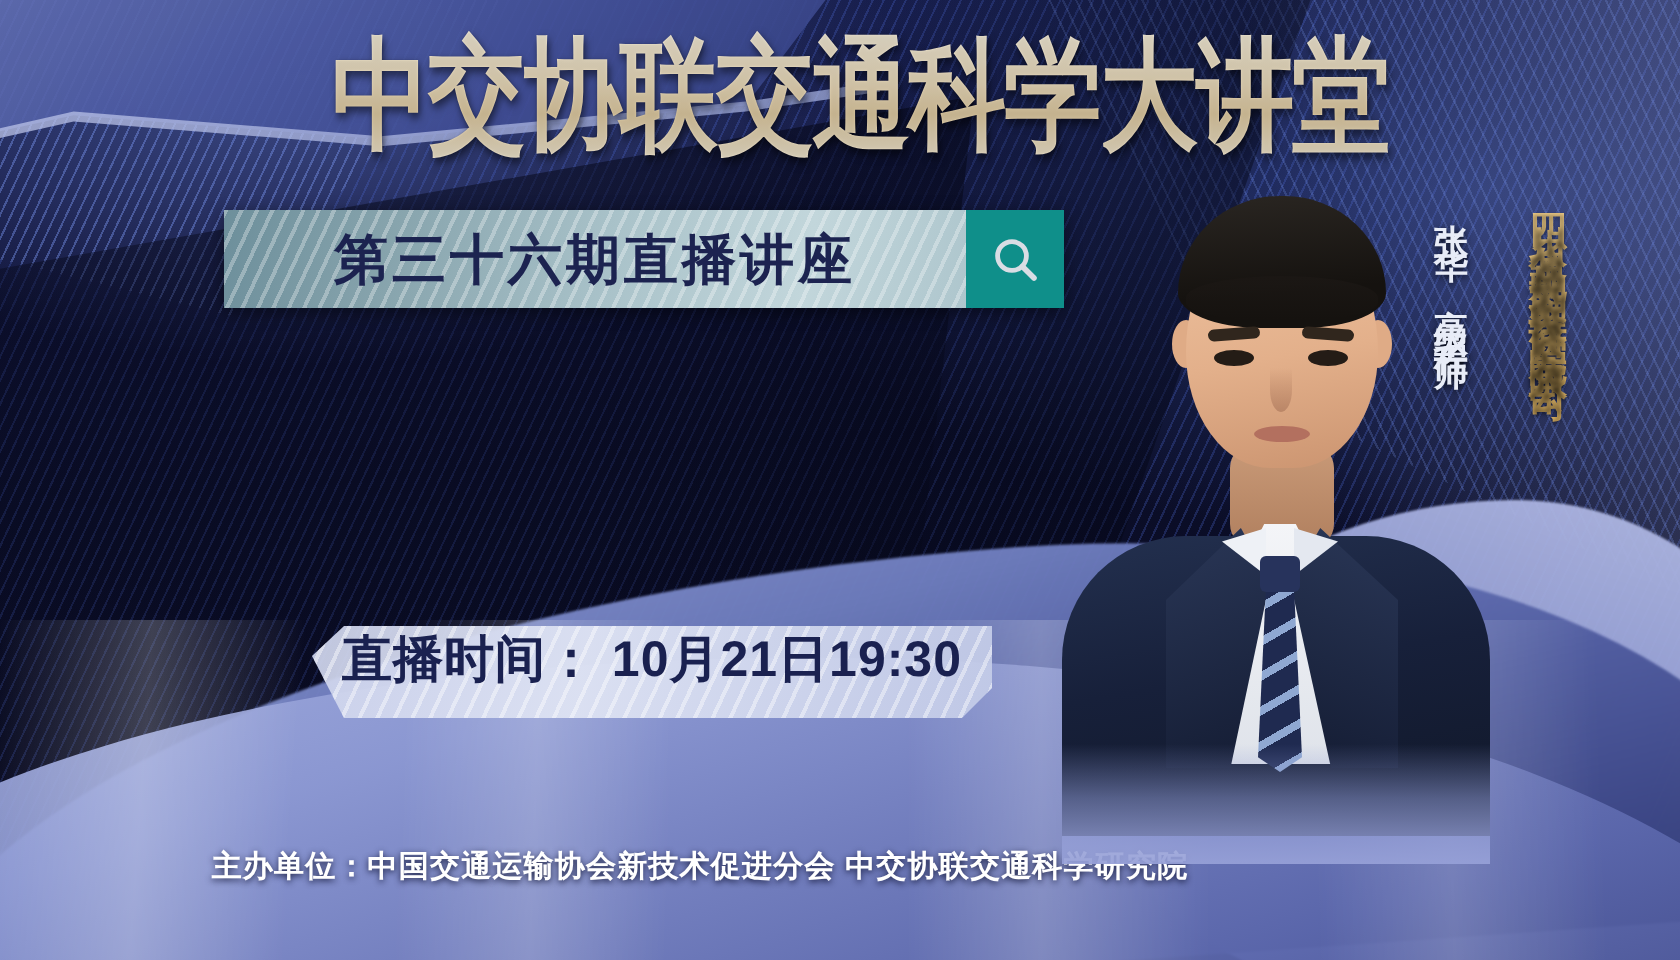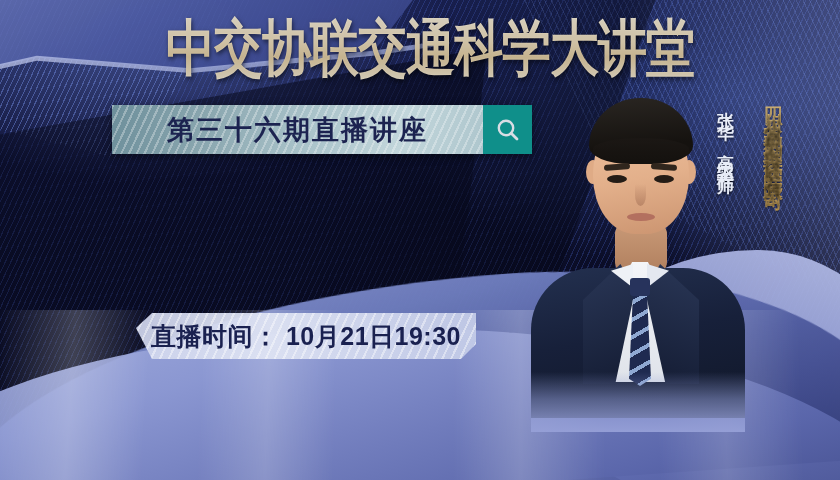--- a/index.html
+++ b/index.html
@@ -164,22 +164,22 @@
     color:#d99a33;
     background:linear-gradient(180deg,#e6ab44 0%,#d4912c 55%,#c8862a 100%);
     -webkit-background-clip:text;background-clip:text;color:transparent;
     text-shadow:0 1px 2px rgba(0,0,0,.5);
     filter:drop-shadow(0 1px 1px rgba(0,0,0,.45));
   }
   .lecture-title .ln{display:block;}
 
   
   .time-chip{
-    position:absolute;left:136px;top:313px;width:340px;height:46px;
-    display:flex;align-items:center;justify-content:center;
+    position:absolute;left:156px;top:313px;width:340px;height:46px;
+    display:flex;justify-content:center;
     overflow:hidden;
     clip-path:polygon(16px 0,100% 0,100% calc(100% - 15px),calc(100% - 15px) 100%,16px 100%,0 15px);
     background:linear-gradient(103deg,rgba(206,212,236,.93) 0%,rgba(222,227,243,.95) 40%,rgba(196,204,232,.92) 100%);
     box-shadow:0 2px 9px rgba(0,0,0,.42);
   }
   .time-chip::after{
     content:"";position:absolute;inset:0;
     background-image:repeating-linear-gradient(115deg,
         rgba(255,255,255,.42) 0px, rgba(255,255,255,.42) 2px,
         rgba(255,255,255,0) 2px, rgba(255,255,255,0) 8px);
@@ -343,14 +343,15 @@
   </div>
 
 
   <div class="time-chip">
     <span class="time-chip-text">直播时间： 10月21日19:30</span>
   </div>
 
   <div class="v-name">张二华 高级工程师</div>
   <div class="v-org">四川省公路规划勘察设计研究院有限公司</div>
 
+  <div class="footer">主办单位：中国交通运输协会新技术促进分会    中交协联交通科学研究院</div>
 
 </div>
 
 </body></html>

